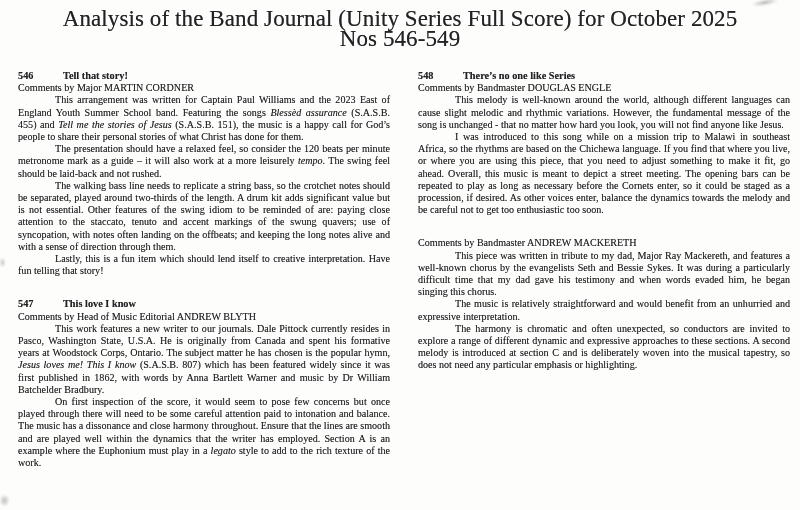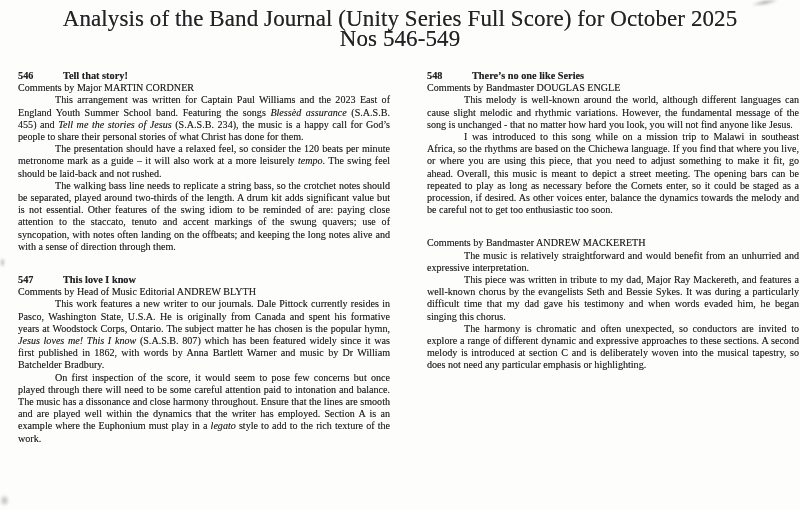--- a/index.html
+++ b/index.html
@@ -12,21 +12,21 @@
   }
   .page { position: relative; width: 800px; height: 510px; overflow: hidden; }
 
   .doc-title {
     position: absolute; top: 9px; left: 0; width: 100%;
     text-align: center; font-weight: normal;
     font-size: 23px; line-height: 19.5px; letter-spacing: .1px;
     text-shadow: 0 0 .5px rgba(20,20,25,.55);
   }
 
-  .columns { position: absolute; top: 70px; left: 18px; width: 772px; display: flex; gap: 37px; }
+  .columns { position: absolute; top: 70px; left: 18px; width: 772px; display: flex; gap: 28px; }
   .col {
     width: 372px; flex: 0 0 372px;
     font-size: 10.1px; line-height: 12.2px;
     text-align: justify;
     text-shadow: 0 0 .6px rgba(35,35,40,.5);
   }
   .sec + .sec { margin-top: 21px; }
   .shead { display: flex; font-weight: bold; font-size: 10.3px; text-align: left; }
   .snum { width: 45px; flex: 0 0 45px; }
   .byline { }
@@ -52,23 +52,24 @@
   </div>
 
   <div class="columns">
     <div class="col">
         <section class="sec">
           <div class="shead">
             <span class="snum">546</span>
             <span class="stitle">Tell that story!</span>
           </div>
           <div class="byline">Comments by Major MARTIN CORDNER</div>
-          <p><span>This arrangement was written for Captain Paul Williams and the 2023 East of England Youth Summer School band. Featuring the songs </span><i>Blessèd assurance</i><span> (S.A.S.B. 455) and </span><i>Tell me the stories of Jesus</i><span> (S.A.S.B. 234), the music is a happy call for God’s people to share their personal stories of what Christ has done for them.</span></p>
+          <p><span>This arrangement was written for Captain Paul Williams and the 2023 East of England Youth Summer School band. Featuring the songs </span><i>Blessèd assurance</i><span> (S.A.S.B. 455) and </span><i>Tell me the stories of Jesus</i><span> (S.A.S.B. 151), the music is a happy call for God’s people to share their personal stories of what Christ has done for them.</span></p>
           <p><span>The presentation should have a relaxed feel, so consider the 120 beats per minute metronome mark as a guide – it will also work at a more leisurely </span><i>tempo</i><span>. The swing feel should be laid-back and not rushed.</span></p>
           <p><span>The walking bass line needs to replicate a string bass, so the crotchet notes should be separated, played around two-thirds of the length. A drum kit adds significant value but is not essential. Other features of the swing idiom to be reminded of are: paying close attention to the staccato, tenuto and accent markings of the swung quavers; use of syncopation, with notes often landing on the offbeats; and keeping the long notes alive and with a sense of direction through them.</span></p>
+          <p><span>Lastly, this is a fun item which should lend itself to creative interpretation. Have fun telling that story!</span></p>
         </section>
         <section class="sec">
           <div class="shead">
             <span class="snum">547</span>
             <span class="stitle">This love I know</span>
           </div>
           <div class="byline">Comments by Head of Music Editorial ANDREW BLYTH</div>
           <p><span>This work features a new writer to our journals. Dale Pittock currently resides in Pasco, Washington State, U.S.A. He is originally from Canada and spent his formative years at Woodstock Corps, Ontario. The subject matter he has chosen is the popular hymn, </span><i>Jesus loves me! This I know</i><span> (S.A.S.B. 807) which has been featured widely since it was first published in 1862, with words by Anna Bartlett Warner and music by Dr William Batchelder Bradbury.</span></p>
           <p><span>On first inspection of the score, it would seem to pose few concerns but once played through there will need to be some careful attention paid to intonation and balance. The music has a dissonance and close harmony throughout. Ensure that the lines are smooth and are played well within the dynamics that the writer has employed. Section A is an example where the Euphonium must play in a </span><i>legato</i><span> style to add to the rich texture of the work.</span></p>
         </section>
@@ -78,22 +79,22 @@
           <div class="shead">
             <span class="snum">548</span>
             <span class="stitle">There’s no one like Series</span>
           </div>
           <div class="byline">Comments by Bandmaster DOUGLAS ENGLE</div>
           <p><span>This melody is well-known around the world, although different languages can cause slight melodic and rhythmic variations. However, the fundamental message of the song is unchanged - that no matter how hard you look, you will not find anyone like Jesus.</span></p>
           <p><span>I was introduced to this song while on a mission trip to Malawi in southeast Africa, so the rhythms are based on the Chichewa language. If you find that where you live, or where you are using this piece, that you need to adjust something to make it fit, go ahead. Overall, this music is meant to depict a street meeting. The opening bars can be repeated to play as long as necessary before the Cornets enter, so it could be staged as a procession, if desired. As other voices enter, balance the dynamics towards the melody and be careful not to get too enthusiastic too soon.</span></p>
         </section>
         <section class="sec">
           <div class="byline">Comments by Bandmaster ANDREW MACKERETH</div>
+          <p><span>This piece was written in tribute to my dad, Major Ray Mackereth, and features a well-known chorus by the evangelists Seth and Bessie Sykes. It was during a particularly difficult time that my dad gave his testimony and when words evaded him, he began singing this chorus.</span></p>
           <p><span>The music is relatively straightforward and would benefit from an unhurried and expressive interpretation.</span></p>
-          <p><span>This piece was written in tribute to my dad, Major Ray Mackereth, and features a well-known chorus by the evangelists Seth and Bessie Sykes. It was during a particularly difficult time that my dad gave his testimony and when words evaded him, he began singing this chorus.</span></p>
           <p><span>The harmony is chromatic and often unexpected, so conductors are invited to explore a range of different dynamic and expressive approaches to these sections. A second melody is introduced at section C and is deliberately woven into the musical tapestry, so does not need any particular emphasis or highlighting.</span></p>
         </section>
       </div>
   </div>
 
   <div class="smudge smudge-tr"></div>
   <div class="smudge smudge-l"></div>
   <div class="smudge smudge-bl"></div>
 
 </div>

